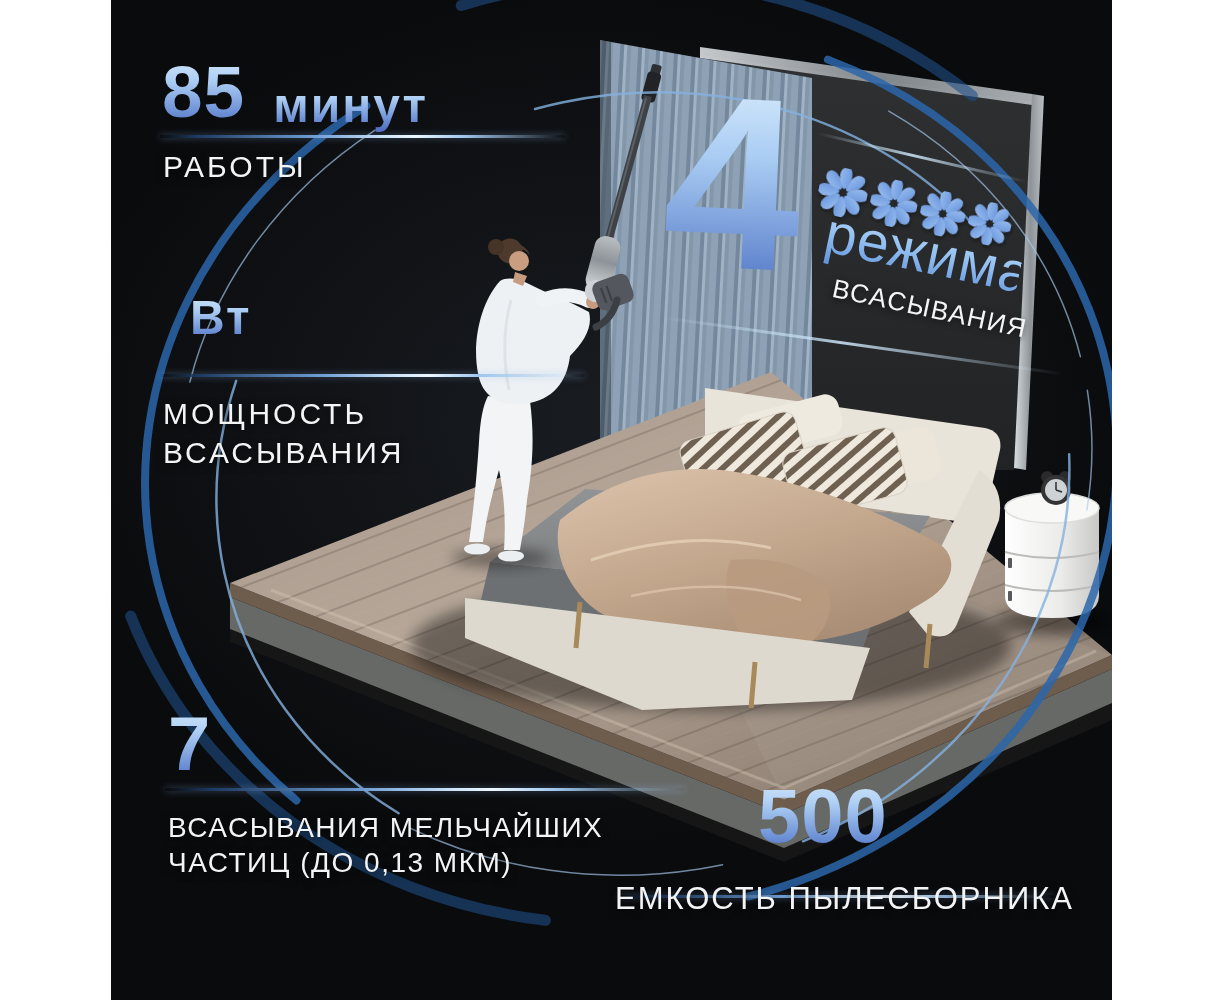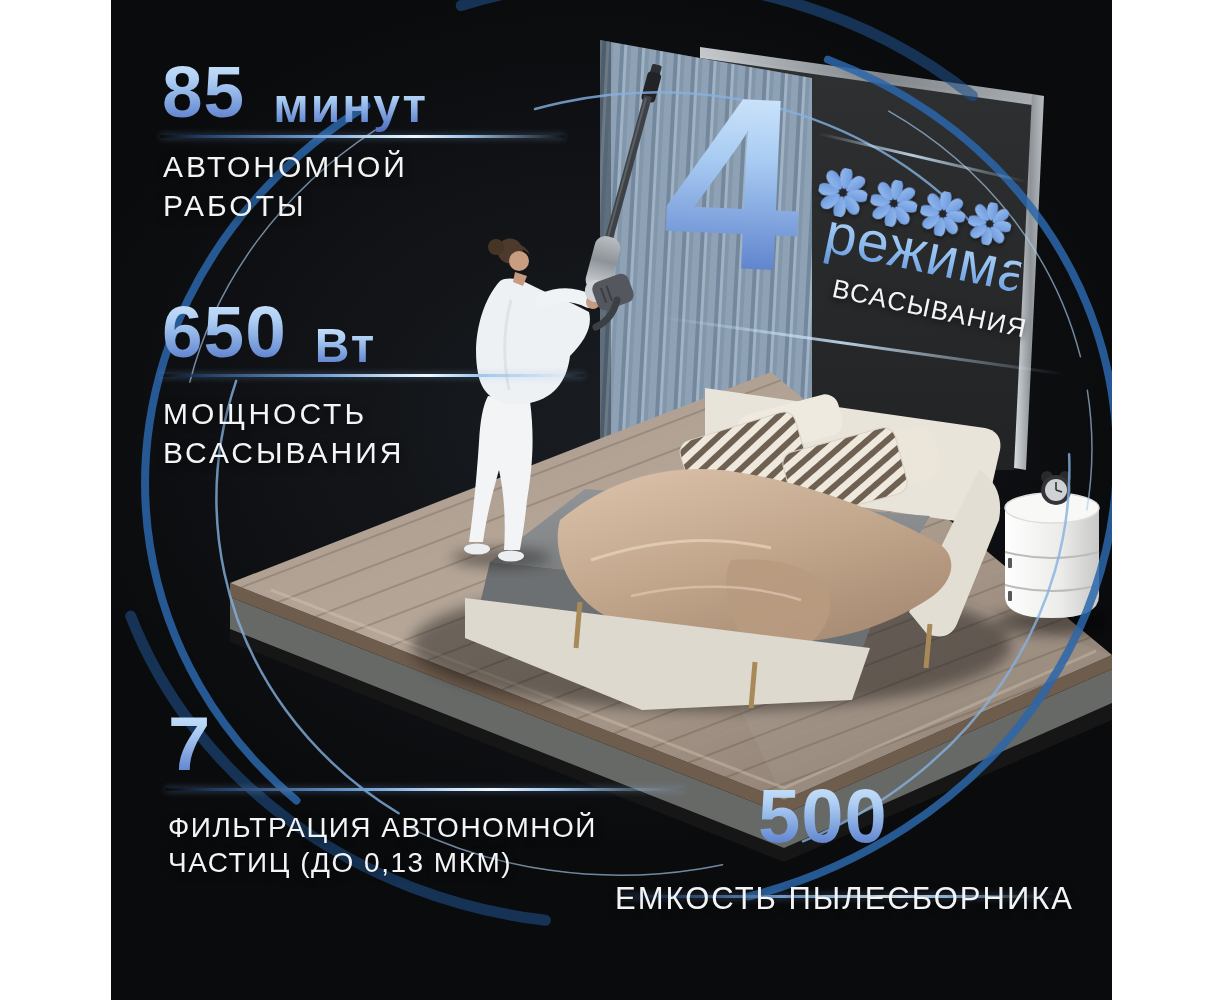--- a/index.html
+++ b/index.html
@@ -267,26 +267,24 @@
       </g>
     </svg>
   </div>
 
   <div class="stat-num n1">
     <span class="val grad-txt">85</span>
     <span class="unit grad-txt">минут</span>
   </div>
   <div class="divider d1"></div>
   <div class="stat-label lab1">
-    <div>АВТОНОМНОЙ</div>
     <div>РАБОТЫ</div>
   </div>
 
   <div class="stat-num n2">
-    <span class="val grad-txt">650</span>
     <span class="unit grad-txt">Вт</span>
   </div>
   <div class="divider d2"></div>
   <div class="stat-label lab2">
     <div>МОЩНОСТЬ</div>
     <div>ВСАСЫВАНИЯ</div>
   </div>
 
   <div class="big-four">4</div>
   <div class="streak streak-a"></div>
@@ -310,21 +308,21 @@
   </div>
   <div class="modes-word">режима</div>
   <div class="modes-label">ВСАСЫВАНИЯ</div>
   <div class="streak streak-b"></div>
 
   <div class="stat-num n3 s3">
     <span class="val grad-txt">7</span>
   </div>
   <div class="divider d3"></div>
   <div class="stat-label lab3">
-    <div>ФИЛЬТРАЦИЯ АВТОНОМНОЙ</div>
+    <div>ВСАСЫВАНИЯ МЕЛЬЧАЙШИХ</div>
     <div>ЧАСТИЦ (ДО 0,13 МКМ)</div>
   </div>
 
   <div class="stat-num n4 s4">
     <span class="val grad-txt">500</span>
   </div>
   <div class="divider d4"></div>
   <div class="stat-label lab4">
     <div>ЕМКОСТЬ ПЫЛЕСБОРНИКА</div>
   </div>

